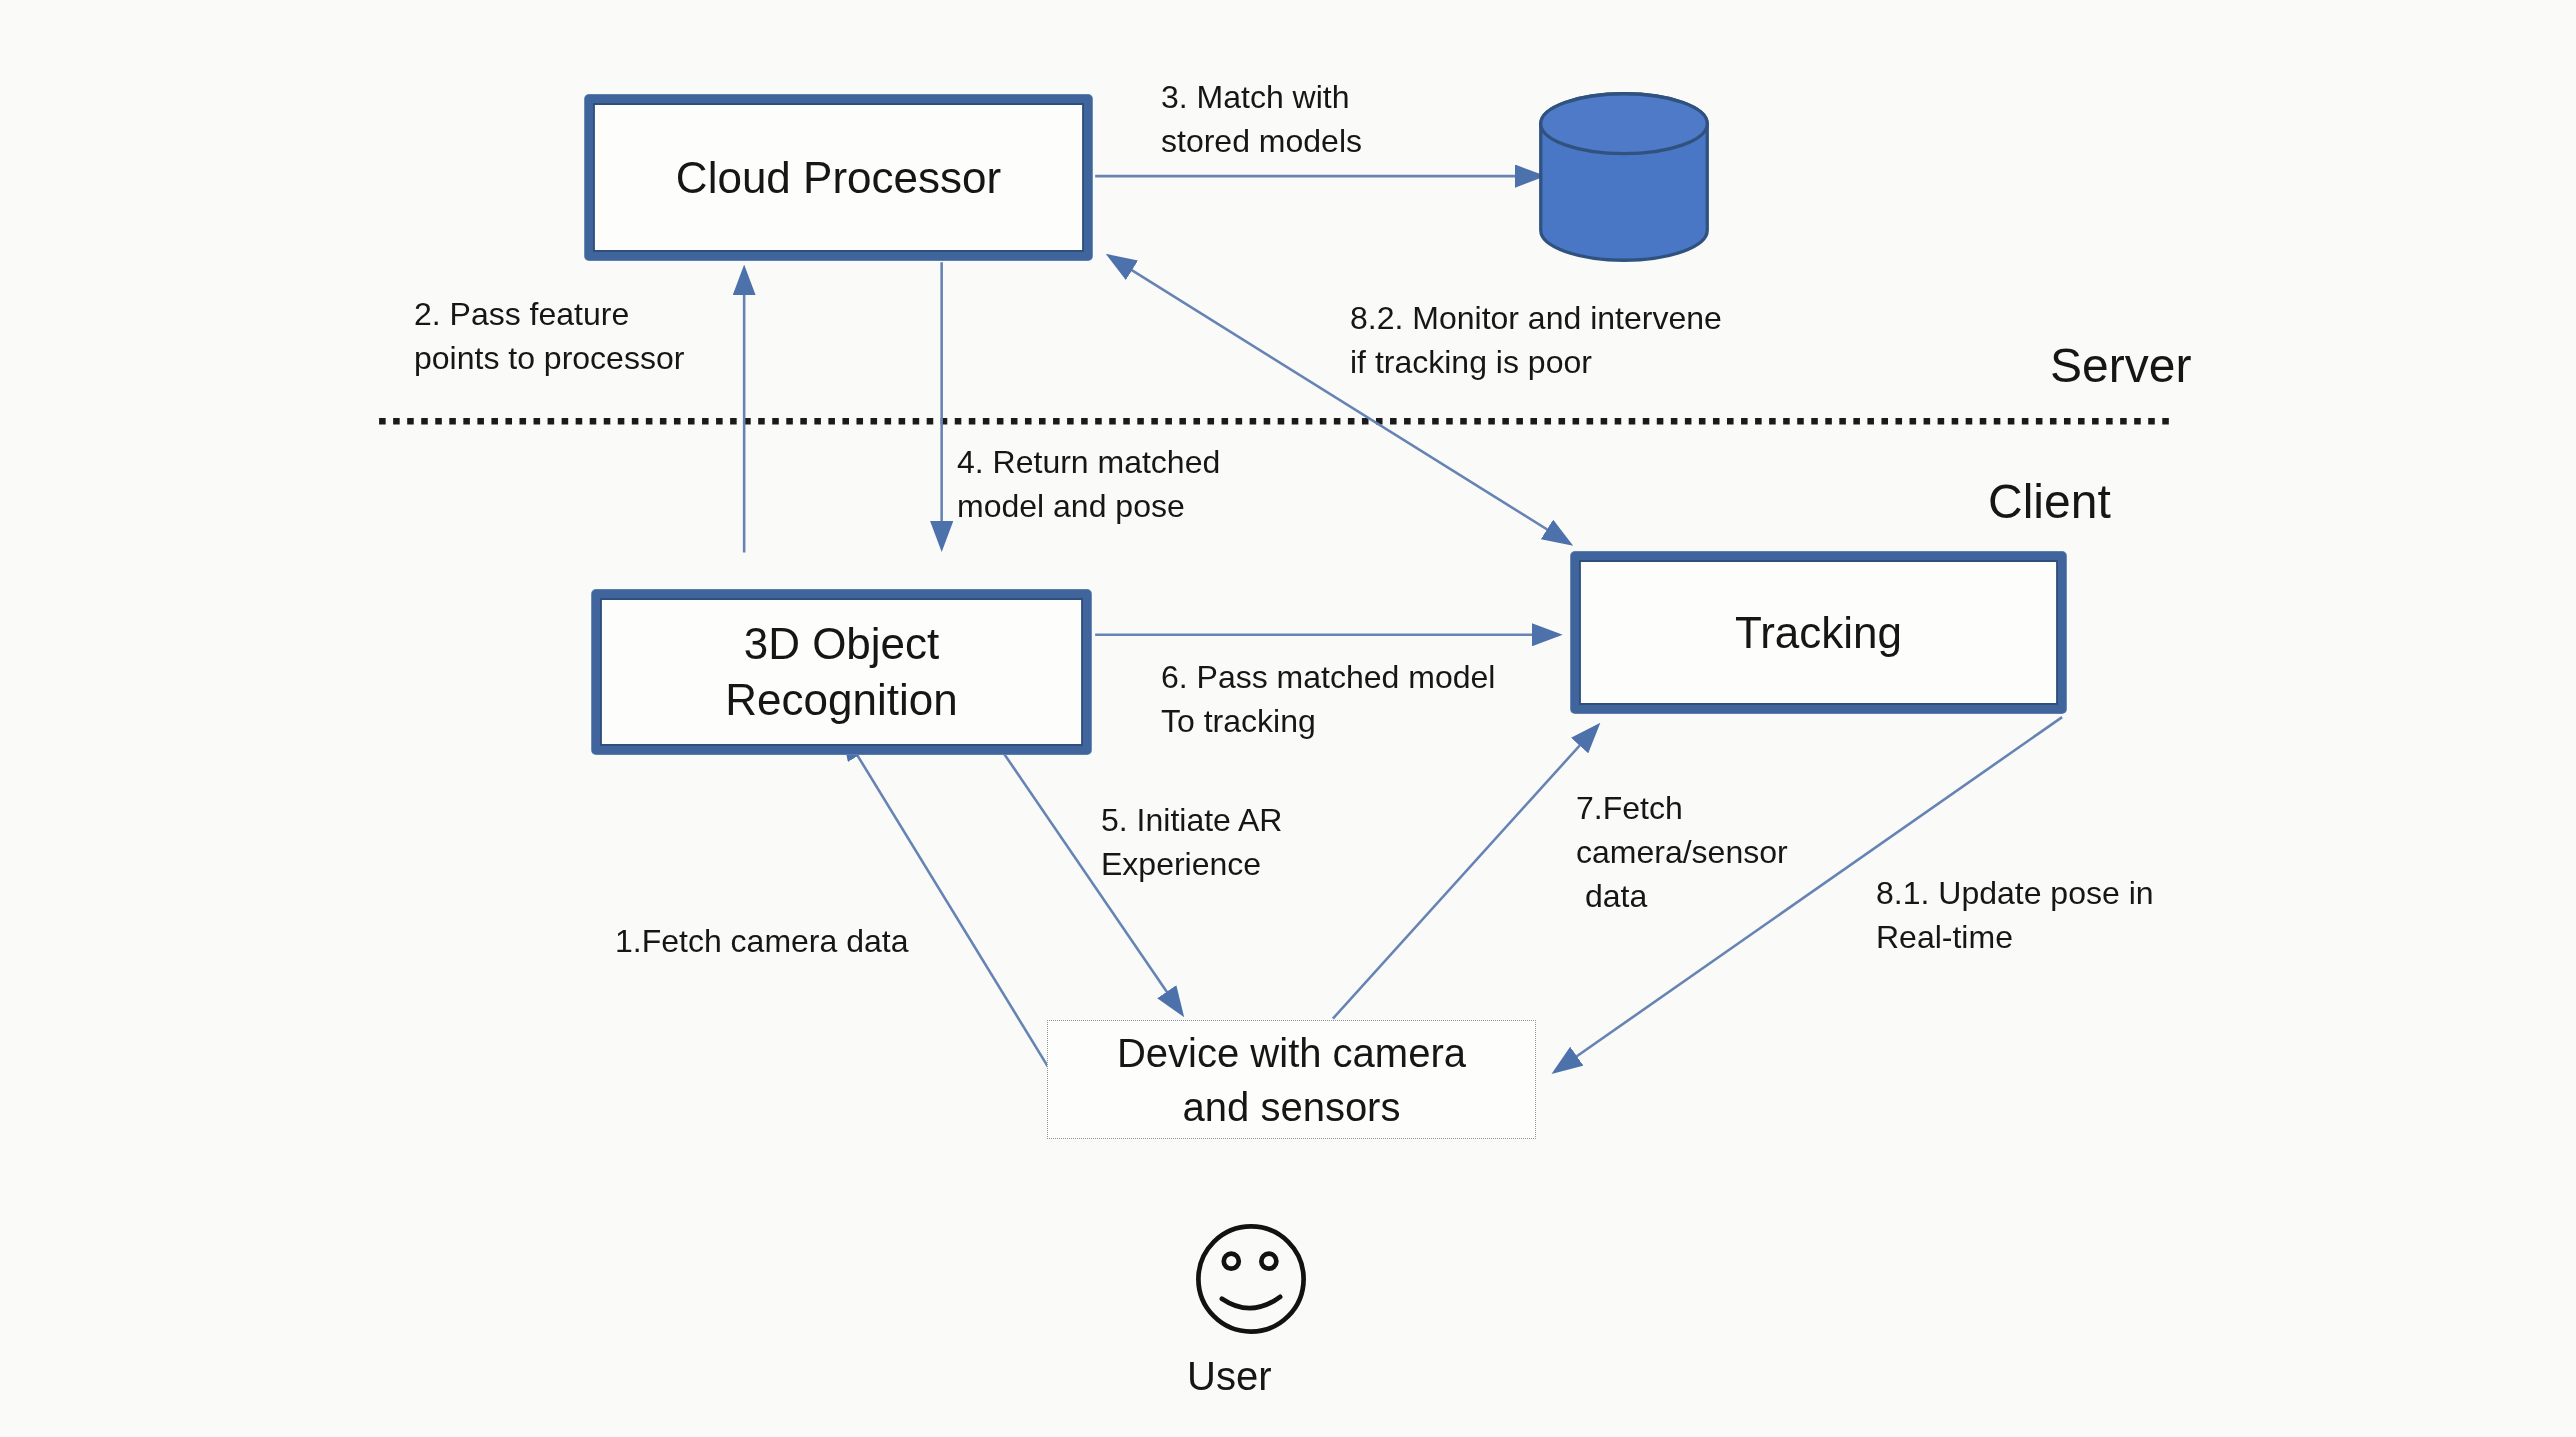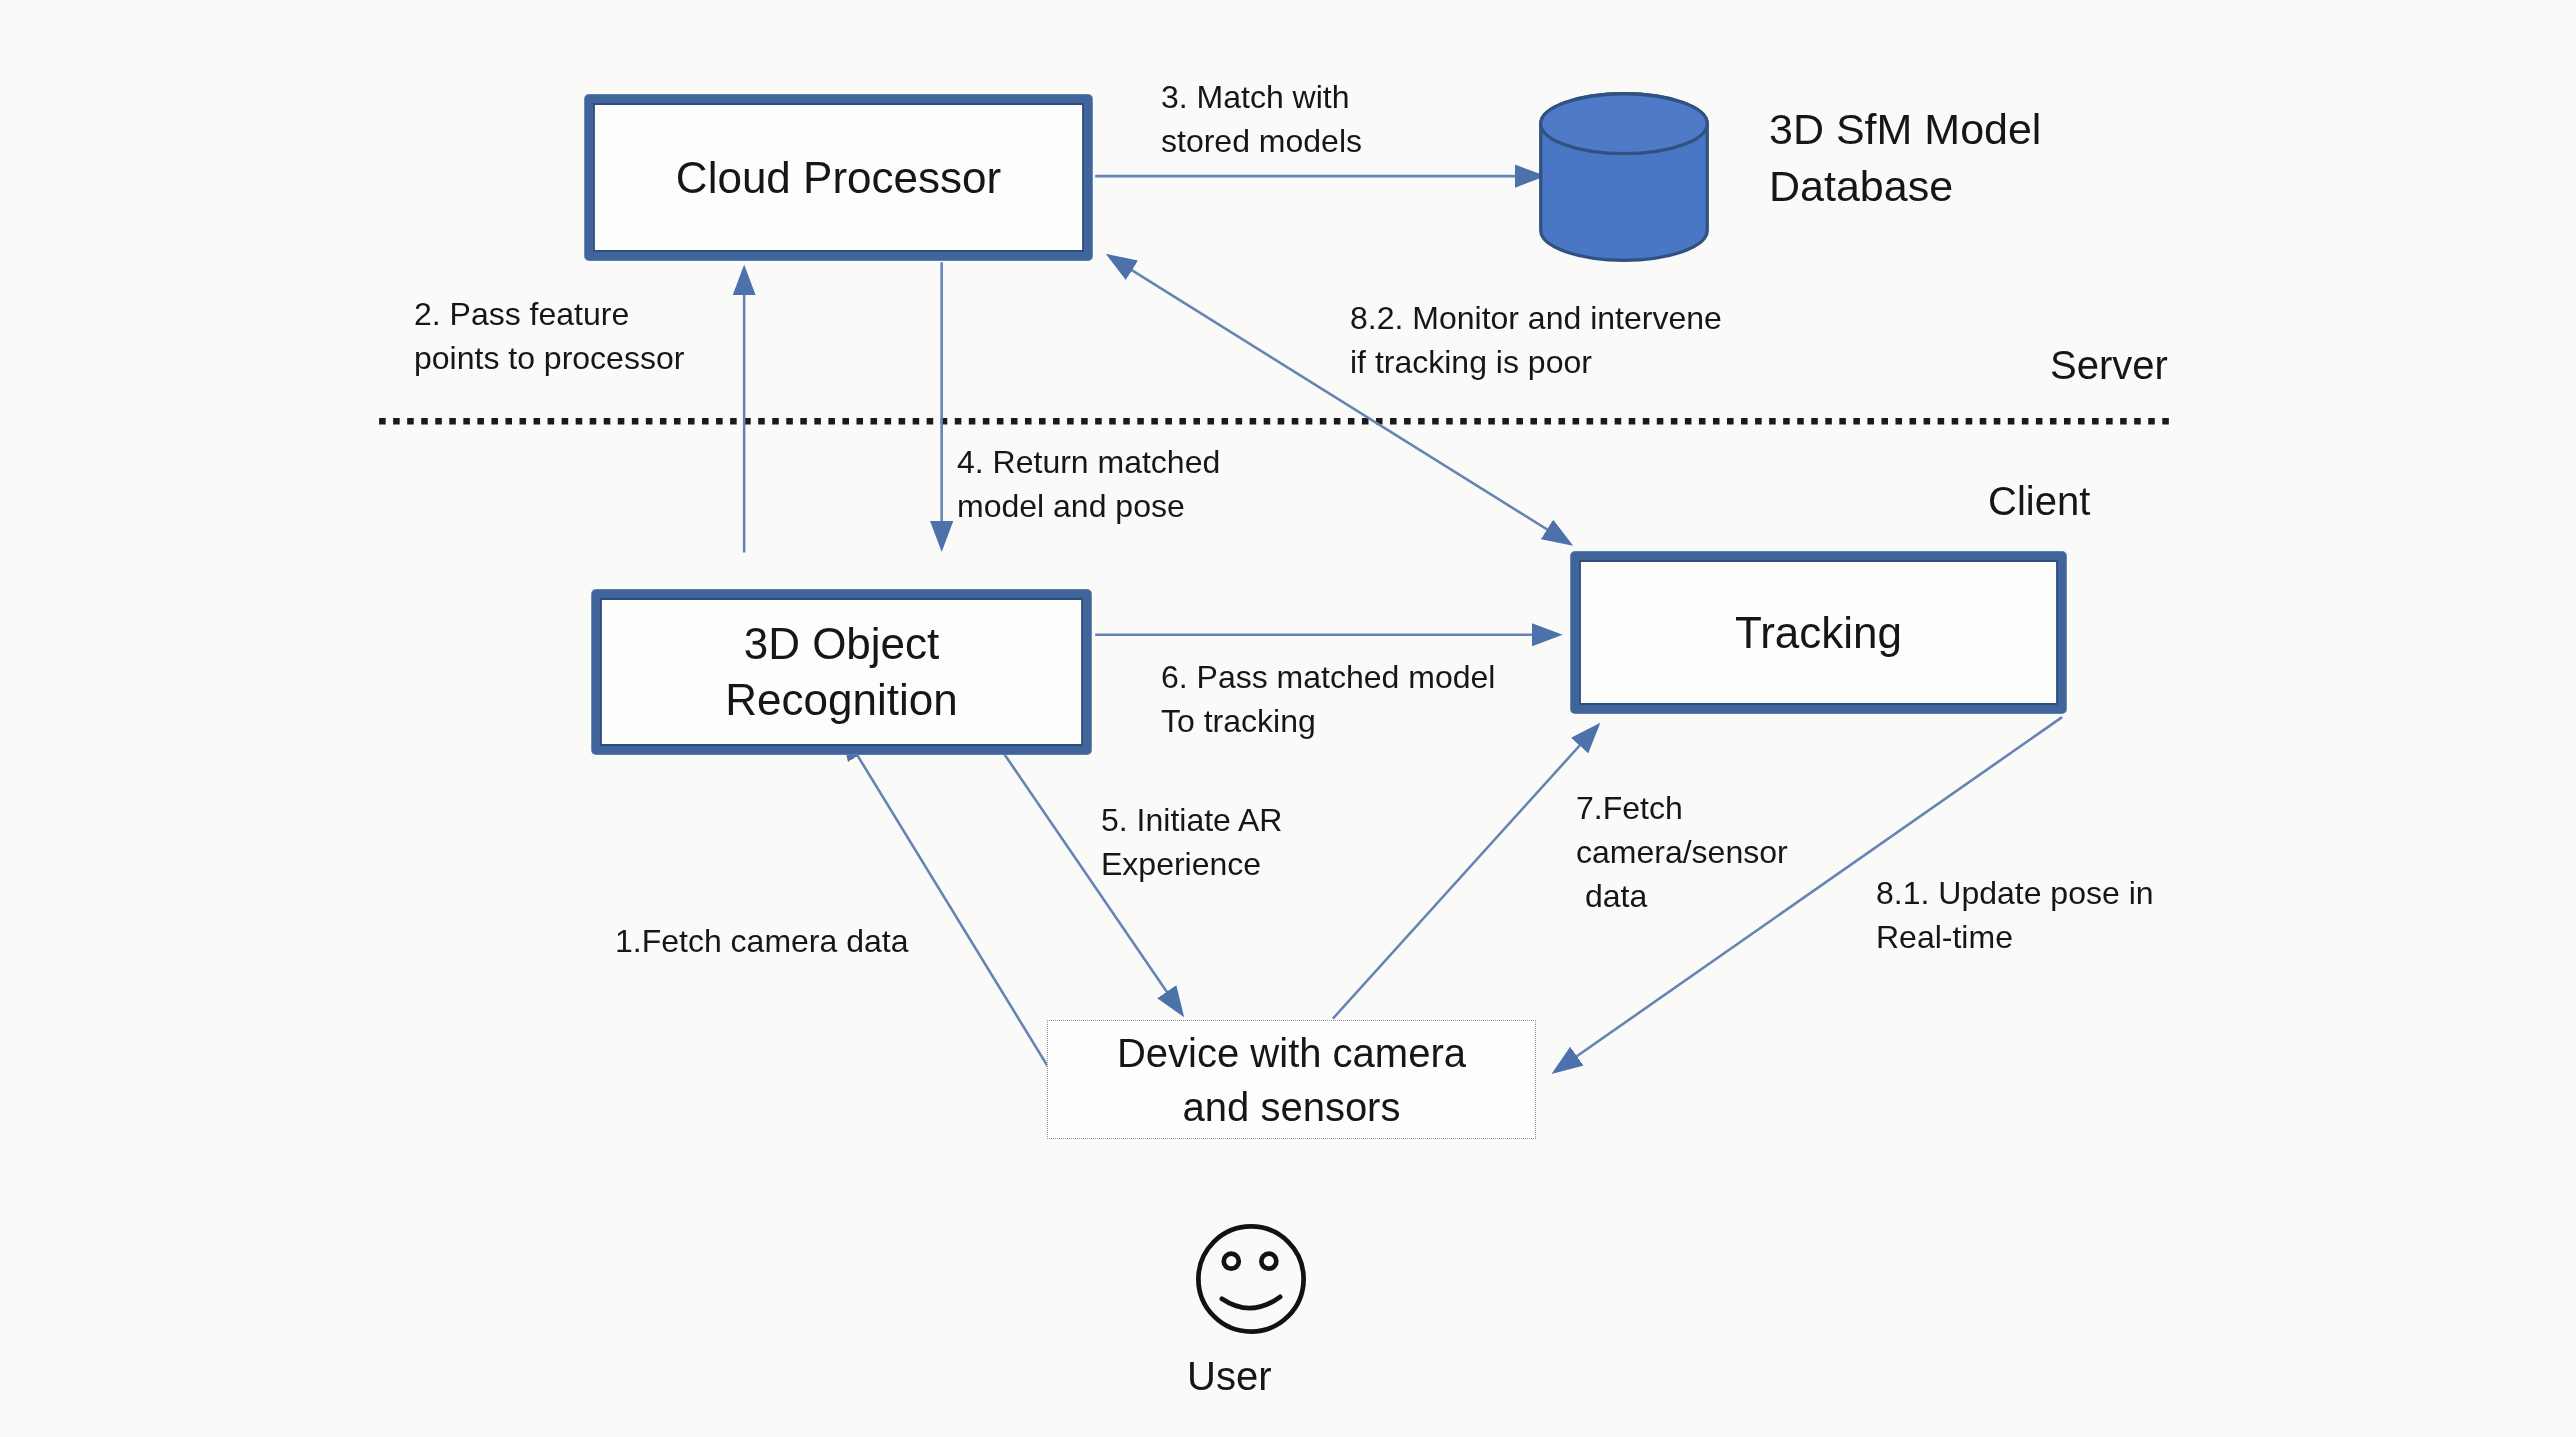--- a/index.html
+++ b/index.html
@@ -28,21 +28,21 @@
   .device{
     border:1.9px dotted #8d949e;
     font-size:40px;line-height:54px;
   }
   .lbl{
     position:absolute;
     font-size:32px;line-height:44px;
     white-space:pre-wrap;
   }
   .big{font-size:43px;line-height:57px;}
-  .zone{font-size:40px;line-height:45px;}
+  .zone{font-size:48px;line-height:45px;}
   .userlbl{font-size:40px;width:131px;}
   .dbicon,.smiley{position:absolute;}
 </style>
 </head>
 <body>
 
 <div class="canvas">
 
   <svg class="wires" viewBox="0 0 2752 1536">
     <defs>
@@ -87,22 +87,20 @@
   </div>
 
   <div class="node box" style="left:1571px;top:552px;width:495px;height:161px;">
     <span>Tracking</span>
   </div>
 
   <svg class="dbicon" style="left:1537px;top:90px;" width="174" height="174" viewBox="0 0 186 186">
     <path d="M4,36 L4,150 A89,32 0 0 0 182,150 L182,36 A89,32 0 0 0 4,36 Z" fill="#4a77c5" stroke="#2f527f" stroke-width="3.5"></path>
     <ellipse cx="93" cy="36" rx="89" ry="32" fill="#4e7ac7" stroke="#2f527f" stroke-width="3.5"></ellipse>
   </svg>
-  <div class="lbl big" style="left:1769px;top:101px;">3D SfM Model
-Database</div>
 
   <div class="lbl zone" style="left:2050px;top:343px;">Server</div>
   <div class="lbl zone" style="left:1960px;top:479px;margin-left:28px;">Client</div>
 
   <div class="lbl" style="left:615px;top:919px;">1.Fetch camera data</div>
   <div class="lbl" style="left:414px;top:292px;">2. Pass feature
 points to processor</div>
   <div class="lbl" style="left:1161px;top:75px;">3. Match with
 stored models</div>
   <div class="lbl" style="left:957px;top:440px;">4. Return matched

